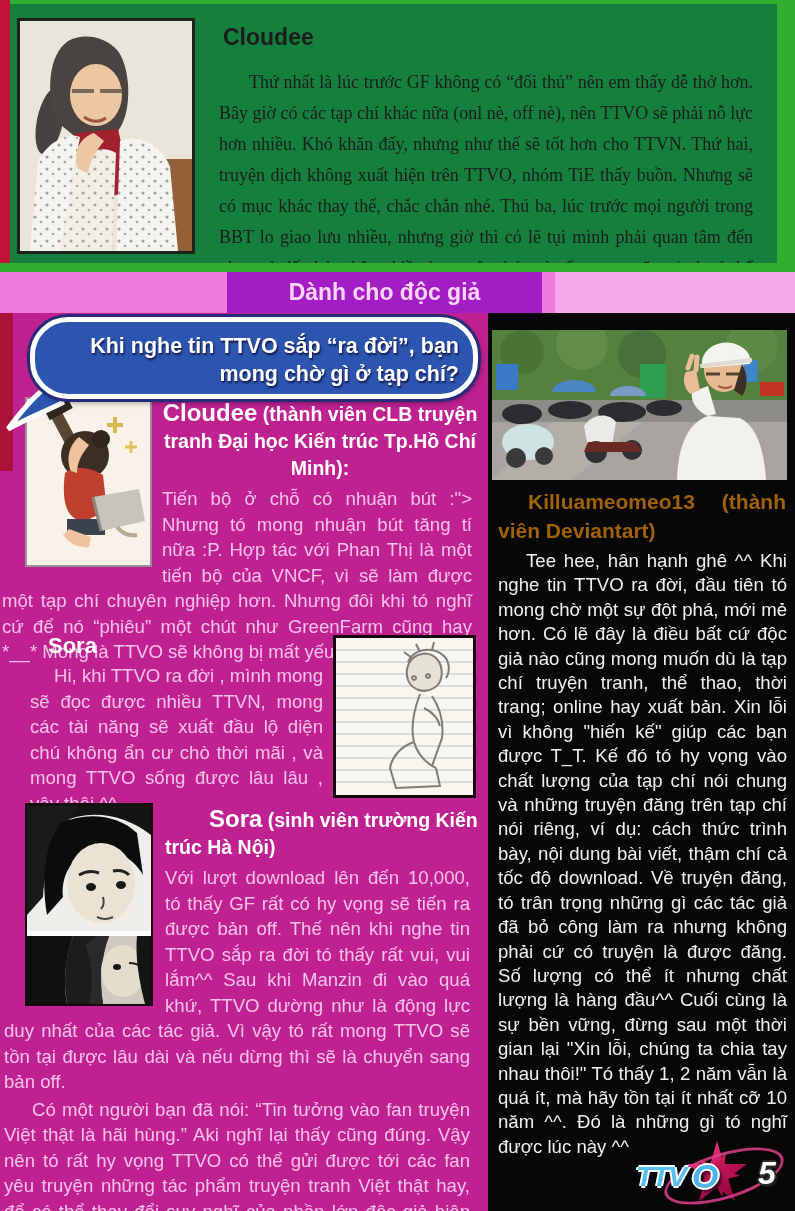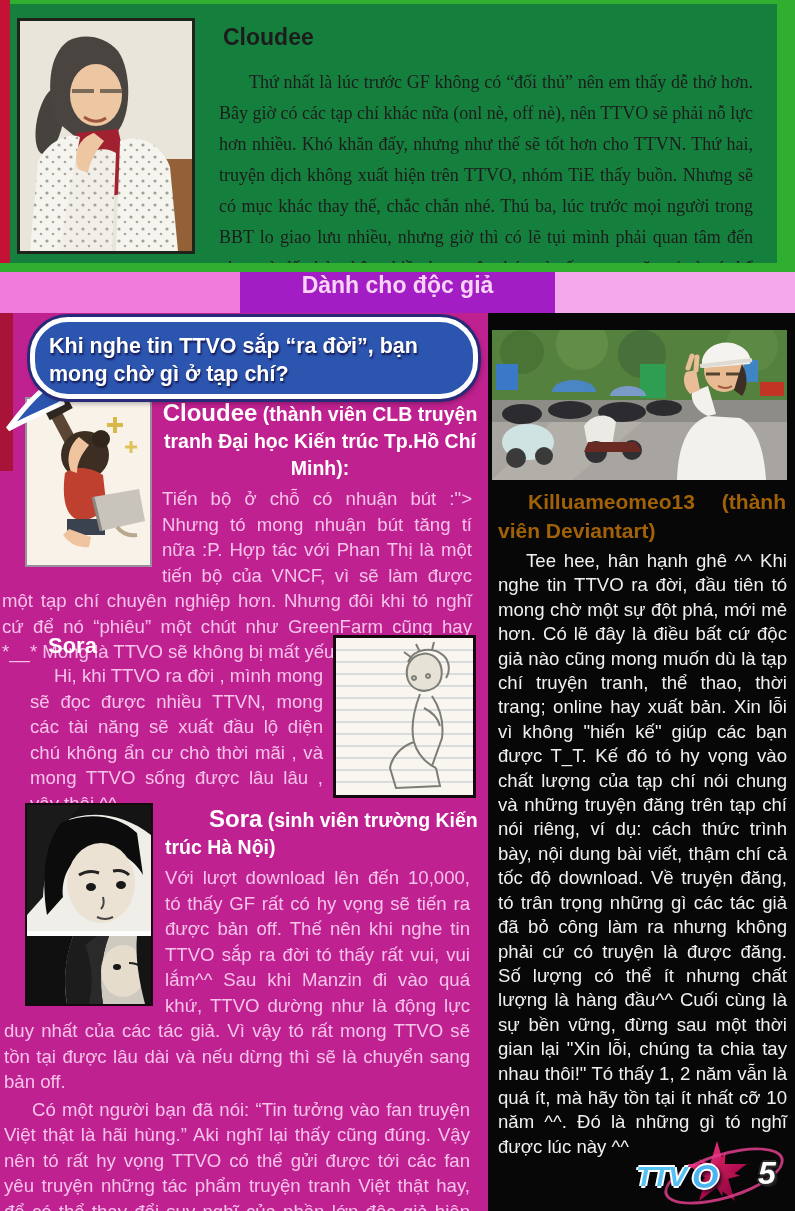--- a/index.html
+++ b/index.html
@@ -10,32 +10,32 @@
   .yellow{position:absolute;left:0;top:4px;right:18px;bottom:9px;background:#15803d;overflow:hidden;}
   .red-stripe-top{position:absolute;left:0;top:0;width:10px;height:263px;background:#c41236;z-index:3;}
   .photo-frame{position:absolute;left:17px;top:18px;width:178px;height:236px;background:#ece8e0;
                border:3px solid #20221c;box-sizing:border-box;overflow:hidden;}
   .cl-text{position:absolute;left:203px;top:20px;width:566px;color:#1c1c1c;}
   .cl-text h2{margin:0 0 6px 20px;font-size:23px;font-weight:bold;}
   .cl-text p{margin:16px;font-size:18px;line-height:31px;text-align:justify;text-indent:30px;font-family:Liberation Serif, serif;}
   
   .band{position:absolute;left:0;top:272px;width:795px;height:41px;background:#ef7adc;}
   .band-right{position:absolute;right:0;top:0;width:240px;height:41px;background:#f4a9ec;}
-  .band-box{position:absolute;left:240px;top:0;width:315px;height:41px;background:#a21dc4;
-            display:flex;justify-content:center;}
+  .band-box{position:absolute;left:227px;top:0;width:315px;height:41px;background:#a21dc4;
+            display:flex;align-items:center;justify-content:center;}
   .band-box span{color:#fbd3f7;font-size:23px;font-weight:bold;}
   
   .col-left{position:absolute;left:0;top:313px;width:488px;height:898px;background:#c02190;overflow:hidden;}
   .col-right{position:absolute;left:488px;top:313px;width:307px;height:898px;background:#070707;overflow:hidden;}
   .red-stripe-left{position:absolute;left:0;top:0;width:13px;height:158px;background:#a91337;}
   
   .bubble{position:absolute;left:30px;top:4px;width:448px;height:82px;background:#2b55af;
           border:5px solid #ffffff;border-radius:38px;box-sizing:border-box;
           box-shadow:0 0 0 3px #272a78,2px 3px 6px rgba(0,0,0,.45);z-index:2;}
-  .bubble p{margin:10px 14px 0;color:#fff;font-size:21.5px;font-weight:bold;text-align:left;
+  .bubble p{margin:10px 14px 0;color:#fff;font-size:21.5px;font-weight:bold;text-align:right;
             line-height:28px;text-shadow:1px 2px 2px #14154c;}
   .tail{position:absolute;left:4px;top:62px;z-index:1;}
   
   .block{position:absolute;left:0;width:478px;color:#f5c2e9;}
   .body{margin:0;font-size:18.6px;line-height:25.5px;text-align:justify;}
   .ind{text-indent:28px;}
   .wantou{top:84px;}
   .sora{top:320px;}
   .akiba{top:490px;}
   .illus{box-sizing:border-box;overflow:hidden;}

